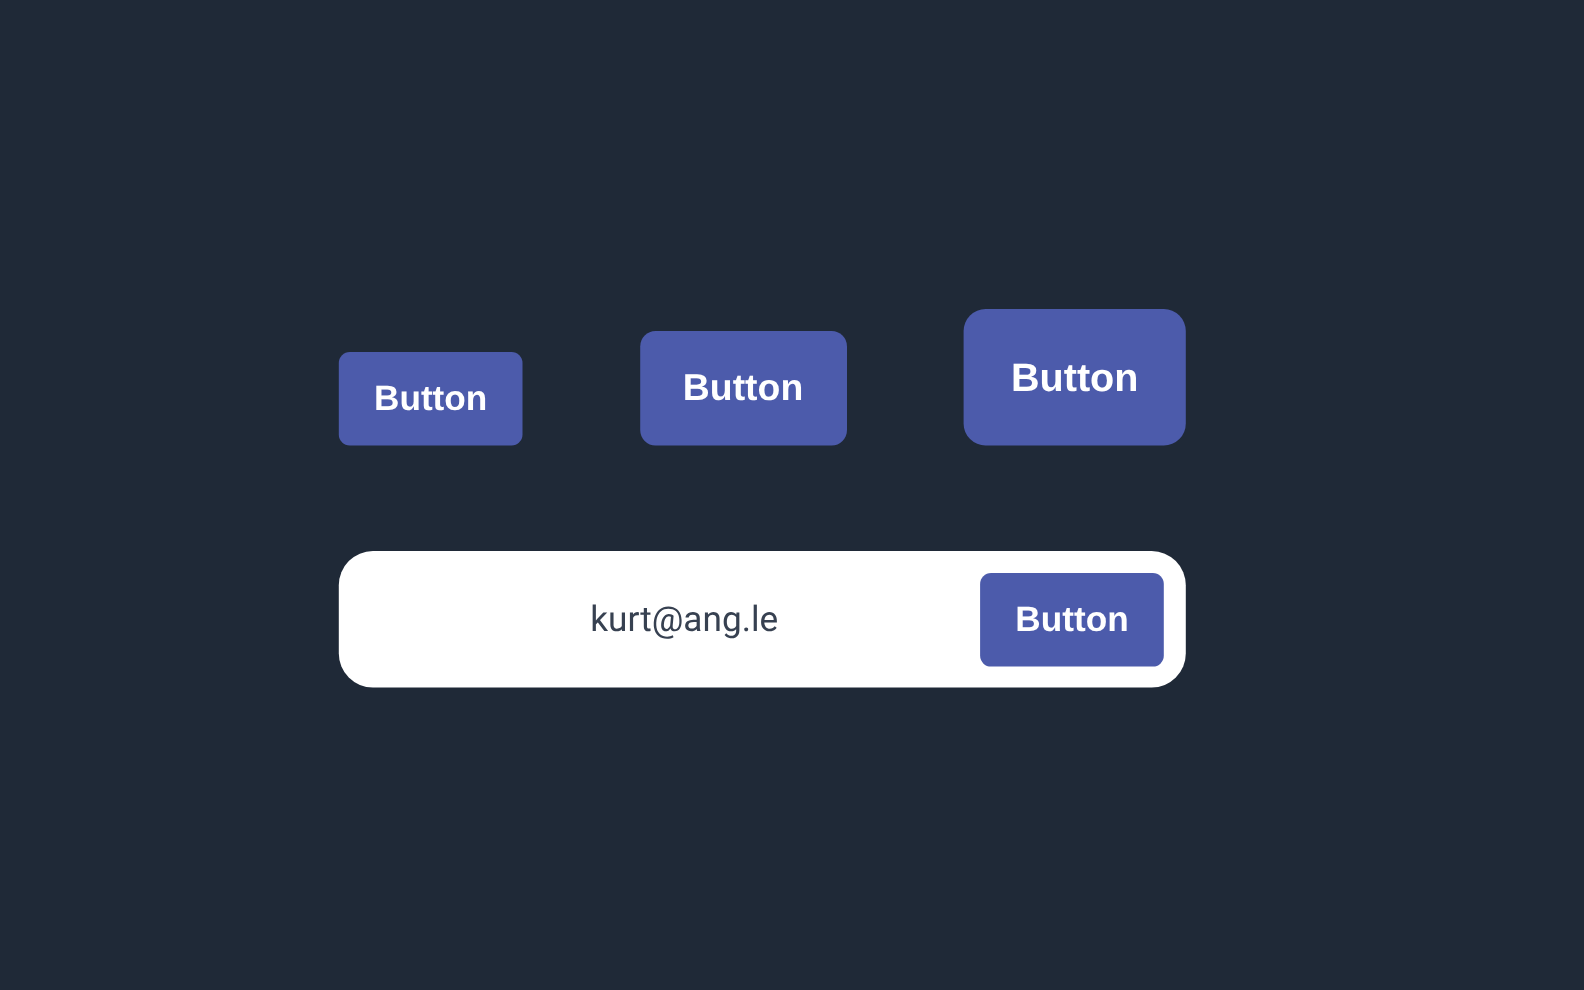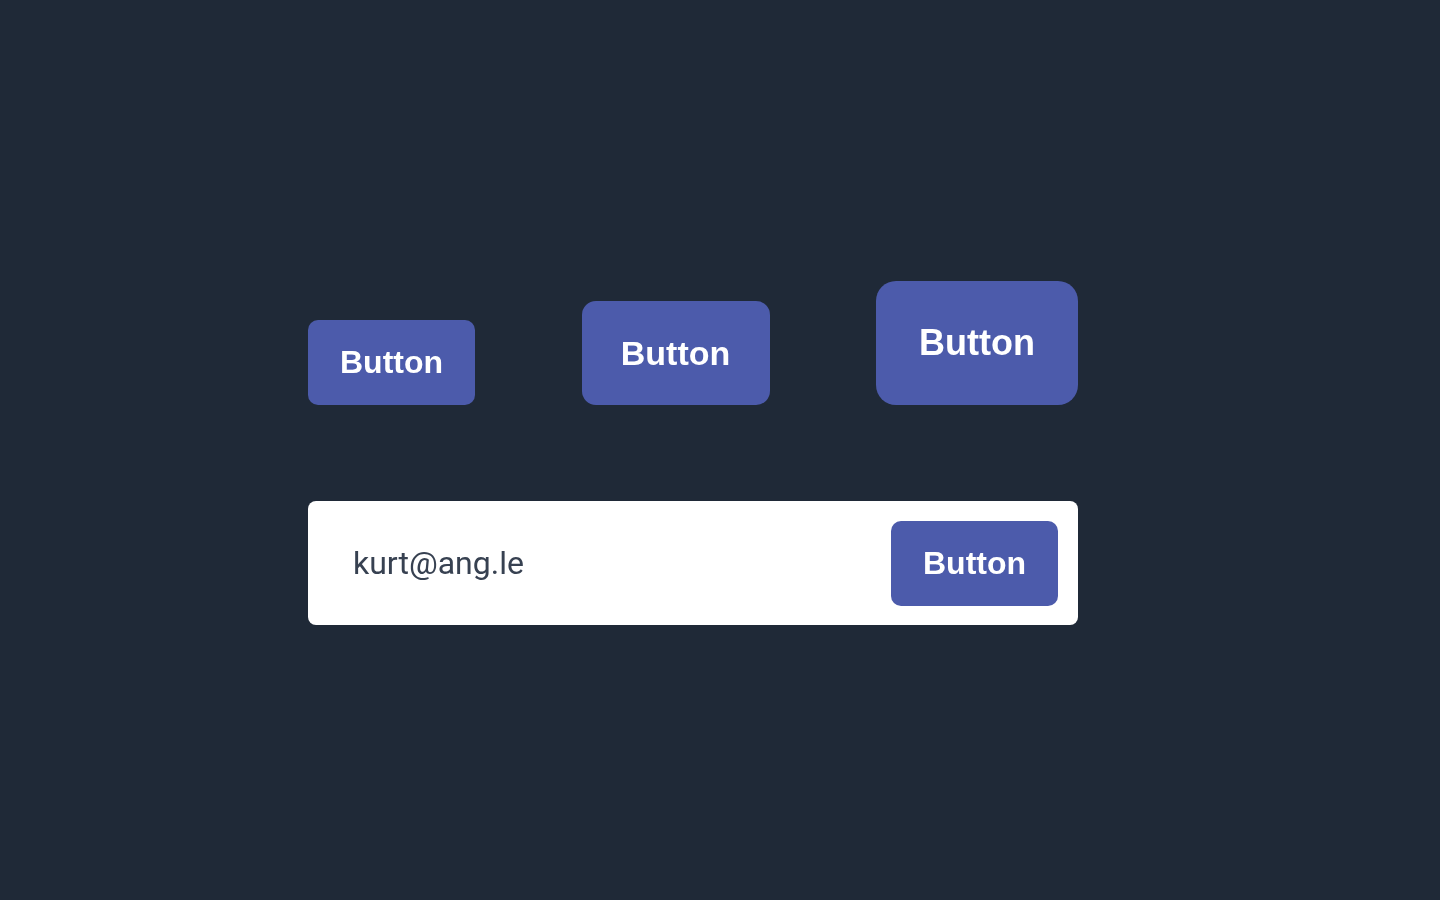--- a/index.html
+++ b/index.html
@@ -1,18 +1,19 @@
 <!DOCTYPE html>
 <html><head>
   <meta charset="utf-8">
   <style>
     * {
       margin: 0;
       padding: 0;
       box-sizing: border-box;
+      text-align: center;
     }
     body {
       width: 1440px;
       height: 900px;
       background-color: #1f2937;
       font-family: -apple-system, BlinkMacSystemFont, 'Segoe UI', Roboto, 'Helvetica Neue', Arial, sans-serif;
       position: relative;
     }
     .button-row {
       position: absolute;
@@ -51,21 +52,21 @@
       border-radius: 20px;
       font-size: 36px;
     }
     .search-container {
       position: absolute;
       top: 501px;
       left: 308px;
       width: 770px;
       height: 124px;
       background-color: #ffffff;
-      border-radius: 8px;
+      border-radius: 31px;
       display: flex;
       align-items: center;
       padding: 0 20px 0 45px;
     }
     .search-input {
       flex: 1;
       border: none;
       outline: none;
       font-size: 32px;
       color: #374151;

